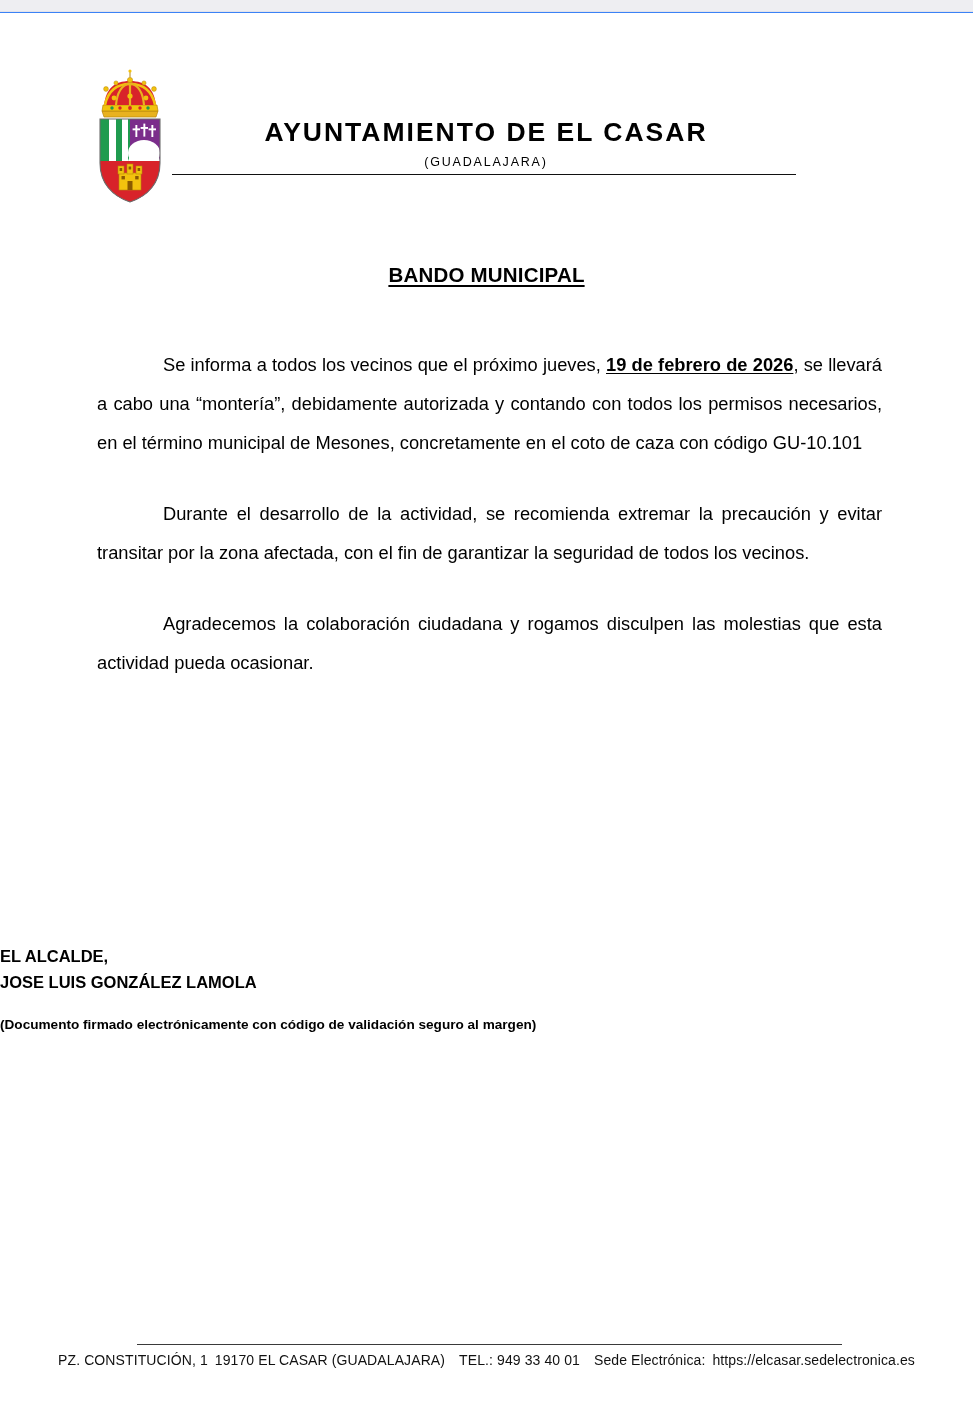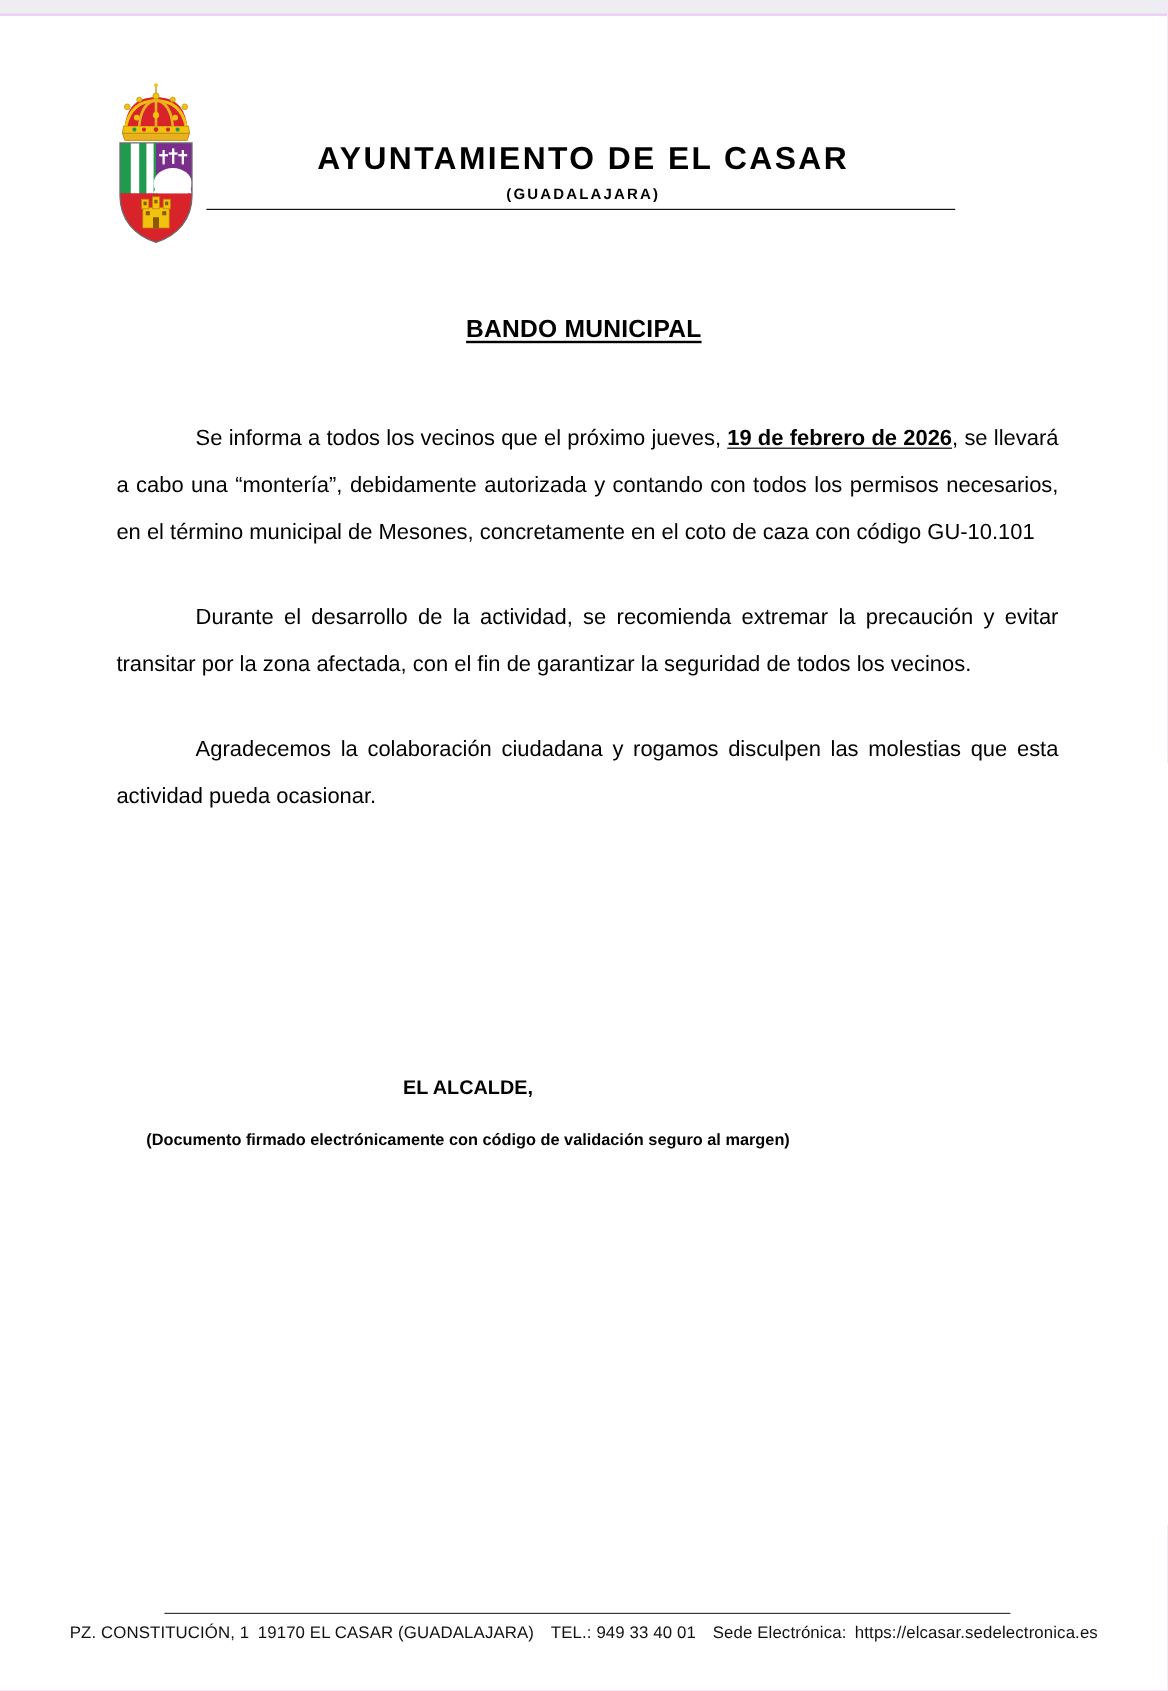--- a/index.html
+++ b/index.html
@@ -9,21 +9,21 @@
     background: #ffffff;
   }
   body {
     font-family: "Liberation Sans", sans-serif;
     color: #000000;
   }
   .viewer {
     width: 973px;
     height: 1409px;
     position: relative;
-    background: #f0abfc;
+    background: #3b82f6;
     overflow: hidden;
     box-sizing: border-box;
   }
   .viewer-topbar {
     position: absolute;
     top: 0;
     left: 0;
     width: 973px;
     height: 12px;
     background: #eeeef2;
@@ -65,21 +65,21 @@
   .org-title {
     font-size: 26.5px;
     font-weight: bold;
     letter-spacing: 2.0px;
     line-height: 1.1;
     margin-top: 58px;
     white-space: nowrap;
   }
   .org-sub {
     font-size: 12.5px;
-    font-weight: bold;
+    font-weight: normal;
     letter-spacing: 1.8px;
     margin-top: 8px;
     text-align: center;
   }
   .header-rule {
     position: absolute;
     left: 172px;
     top: 161px;
     width: 624px;
     height: 0;
@@ -119,24 +119,23 @@
   p.para:last-child { margin-bottom: 0; }
   .date-em {
     font-weight: bold;
     text-decoration: underline;
     text-underline-offset: 2px;
   }
 
   
   .signature {
     position: absolute;
-    top: 881px;
+    top: 930px;
     left: 0;
     width: 780px;
-    text-align: center;
   }
   .sig-role {
     font-size: 16.5px;
     font-weight: bold;
     line-height: 26px;
   }
   .sig-name {
     font-size: 16.5px;
     font-weight: bold;
     line-height: 26px;
@@ -284,20 +283,21 @@
       <p class="para"><span>Se informa a todos los vecinos que el próximo jueves, </span><span class="date-em">19 de febrero de 2026</span><span>, se llevará a cabo una “montería”, debidamente autorizada y contando con todos los permisos necesarios, en el término municipal de Mesones, concretamente en el coto de caza con código GU-10.101</span></p>
 
       <p class="para">Durante el desarrollo de la actividad, se recomienda extremar la precaución y evitar transitar por la zona afectada, con el fin de garantizar la seguridad de todos los vecinos.</p>
 
       <p class="para">Agradecemos la colaboración ciudadana y rogamos disculpen las molestias que esta actividad pueda ocasionar.</p>
 
     </div>
 
     <div class="signature">
       <div class="sig-role">EL ALCALDE,</div>
+      <div class="sig-name">JOSE LUIS GONZÁLEZ LAMOLA</div>
       <div class="sig-note">(Documento firmado electrónicamente con código de validación seguro al margen)</div>
     </div>
 
     <div class="footer">
       <div class="footer-rule"></div>
       <div class="footer-text"><span>PZ. CONSTITUCIÓN, 1</span><span class="sp"></span><span>19170 EL CASAR (GUADALAJARA)</span><span class="sp"></span><span class="sp"></span><span>TEL.: 949 33 40 01</span><span class="sp"></span><span class="sp"></span><span>Sede Electrónica:</span><span class="sp"></span><span>https://elcasar.sedelectronica.es</span></div>
     </div>
 
   </div>
 </div>

